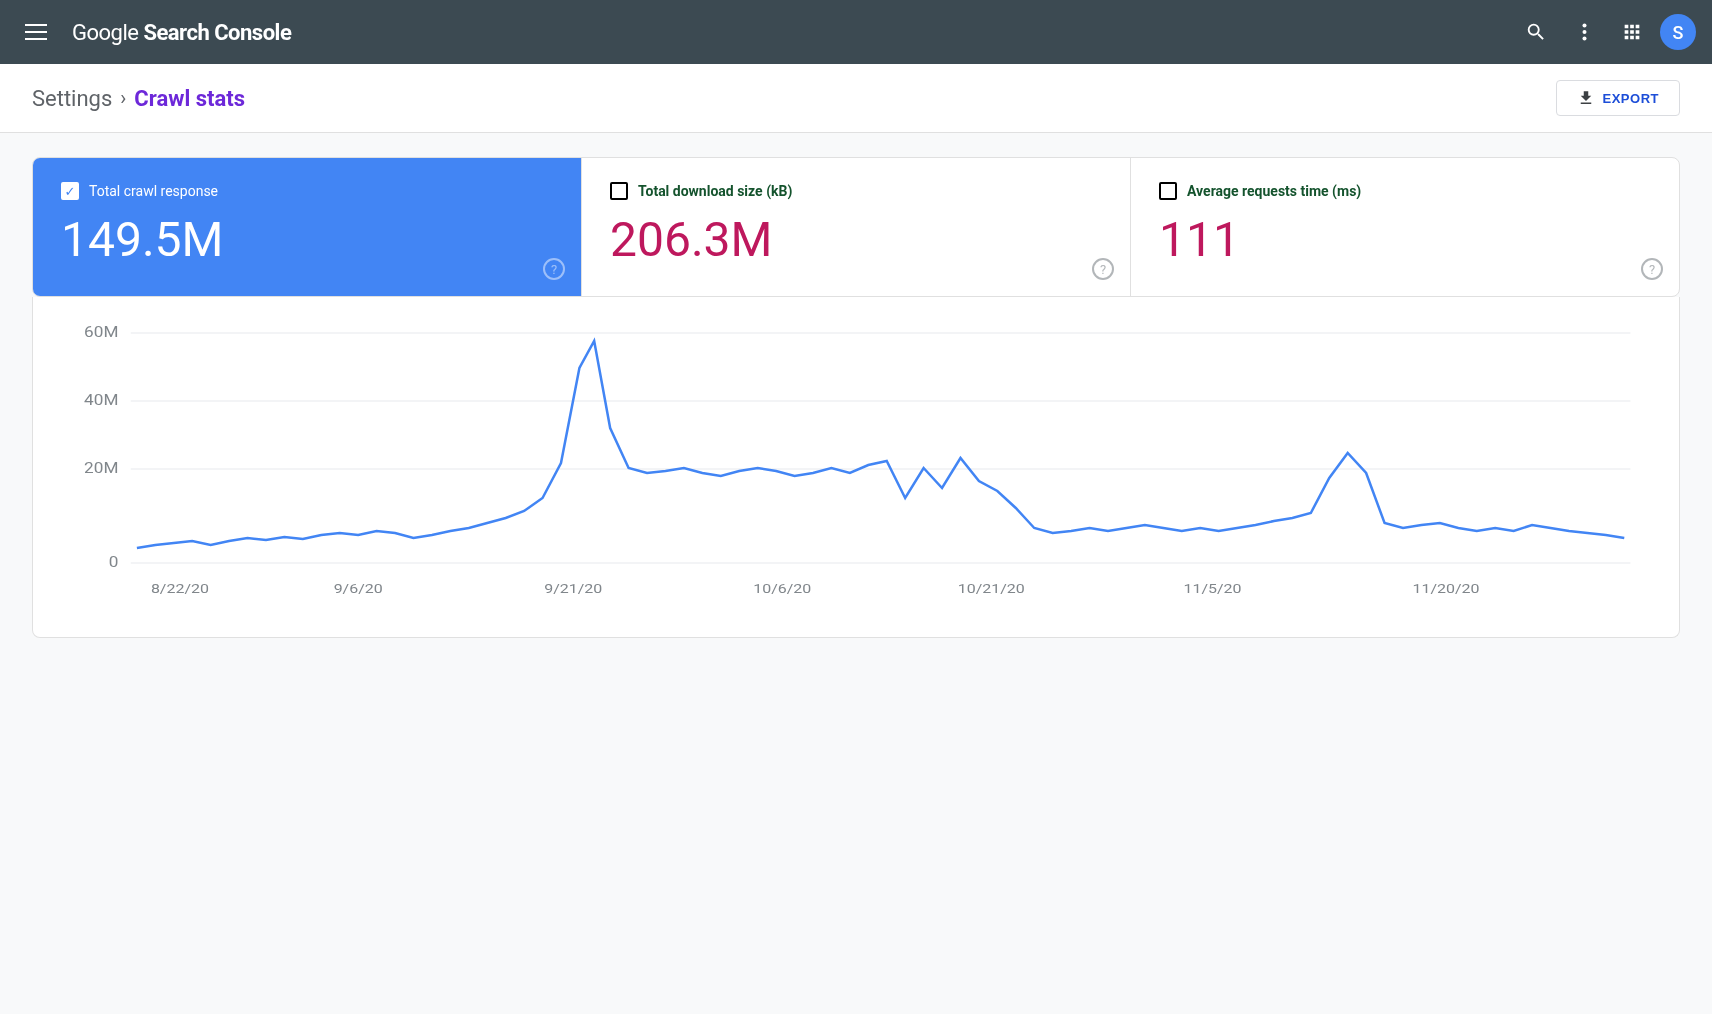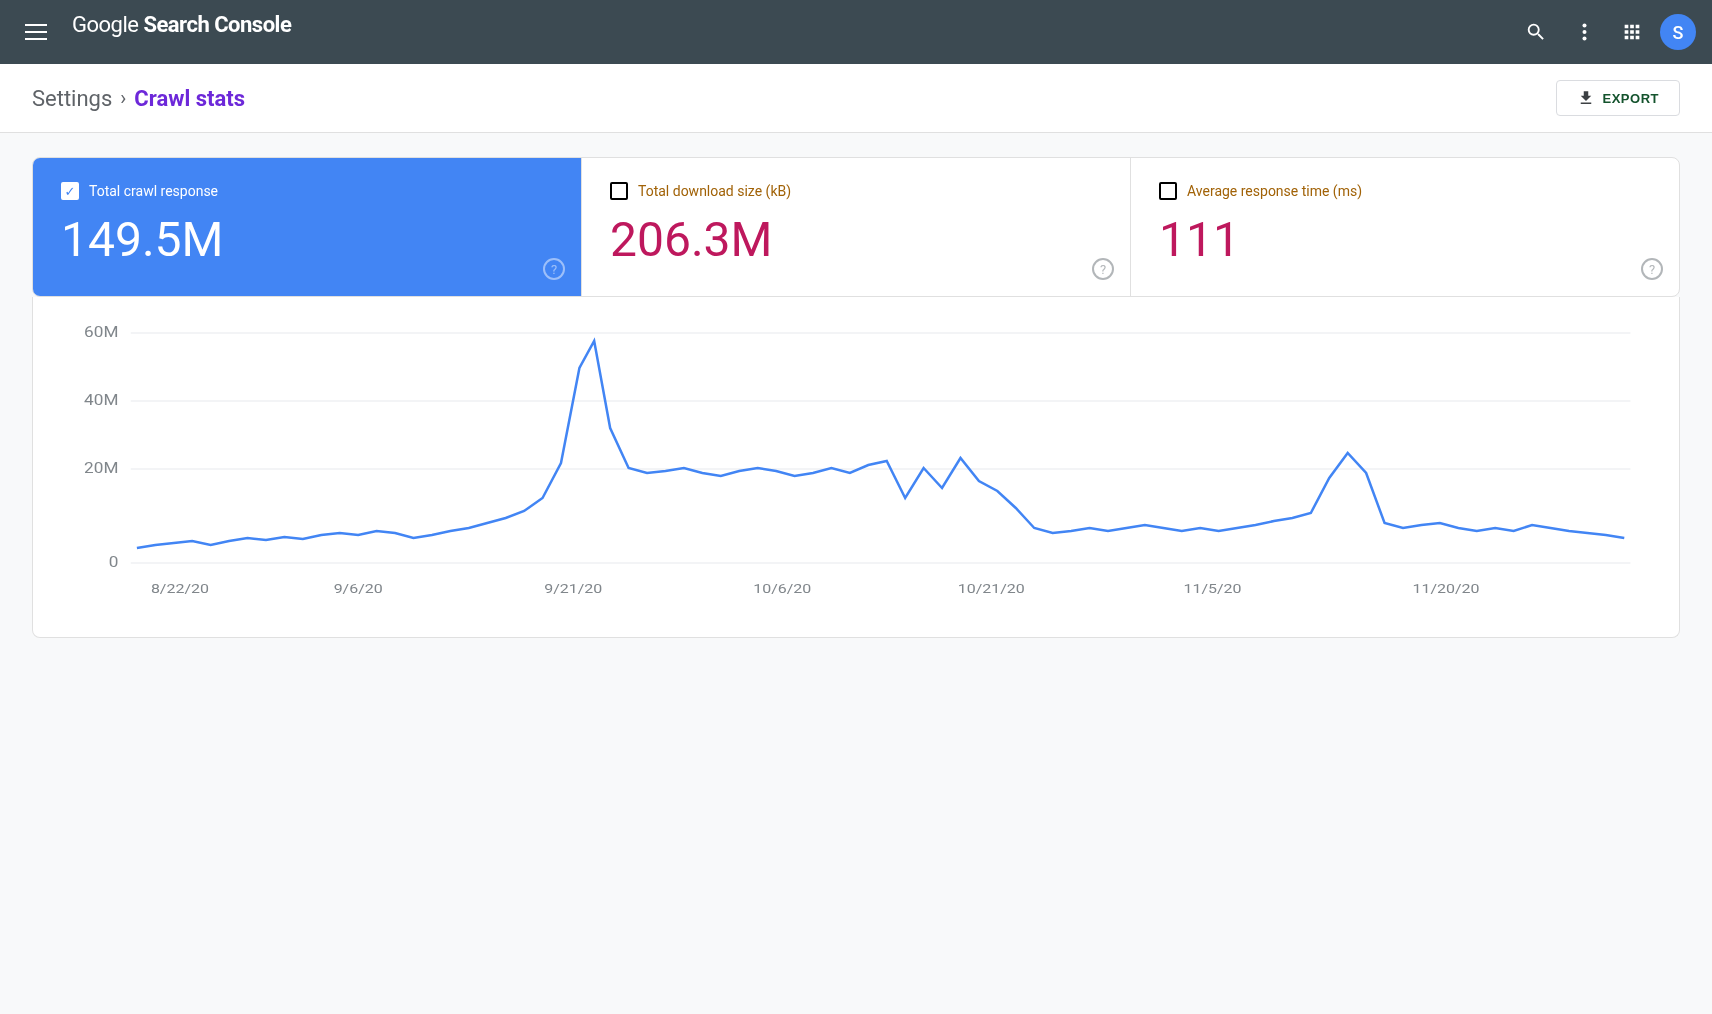--- a/index.html
+++ b/index.html
@@ -9,21 +9,21 @@
     .header {
       background: #3c4a52;
       height: 64px;
       display: flex;
       align-items: center;
       padding: 0 16px;
       color: white;
     }
     .header-left {
       display: flex;
-      align-items: flex-start;
+      align-items: center;
       gap: 16px;
       flex: 1;
     }
     .hamburger-icon {
       display: flex;
       flex-direction: column;
       gap: 5px;
       cursor: pointer;
       padding: 8px;
     }
@@ -103,21 +103,21 @@
       font-weight: 700;
     }
     .export-btn {
       display: flex;
       align-items: center;
       gap: 8px;
       padding: 8px 20px;
       border: 1px solid #dadce0;
       border-radius: 4px;
       background: white;
-      color: #14532d;
+      color: #1d4ed8;
       font-size: 13px;
       font-weight: 600;
       letter-spacing: 0.5px;
       cursor: pointer;
     }
 
     
     .main {
       padding: 24px 32px;
       background: #f8f9fa;
@@ -166,21 +166,21 @@
     }
     .checkmark {
       color: #4285f4;
       font-size: 13px;
       line-height: 1;
     }
     .stat-label {
       font-size: 14px;
       color: inherit;
     }
-    .stat-card:not(.active) .stat-label { color: #a16207; }
+    .stat-card:not(.active) .stat-label { color: #14532d; font-weight: bold; }
     .stat-value {
       font-size: 48px;
       font-weight: 400;
       line-height: 1;
       margin-bottom: 8px;
     }
     .stat-card.active .stat-value { color: white; }
     .stat-card:not(.active) .stat-value { color: #be185d; }
     .stat-help {
       position: absolute;
@@ -307,21 +307,21 @@
         <div class="stat-checkbox"></div>
         <span class="stat-label">Total download size (kB)</span>
       </div>
       <div class="stat-value">206.3M</div>
       <div class="stat-help">?</div>
     </div>
 
     <div class="stat-card">
       <div class="stat-card-header">
         <div class="stat-checkbox"></div>
-        <span class="stat-label">Average response time (ms)</span>
+        <span class="stat-label">Average requests time (ms)</span>
       </div>
       <div class="stat-value">111</div>
       <div class="stat-help">?</div>
     </div>
 
   </div>
 
   <div class="chart-container">
     <div class="chart-wrap">
       <svg class="chart" viewBox="0 0 1300 300" preserveAspectRatio="none">

